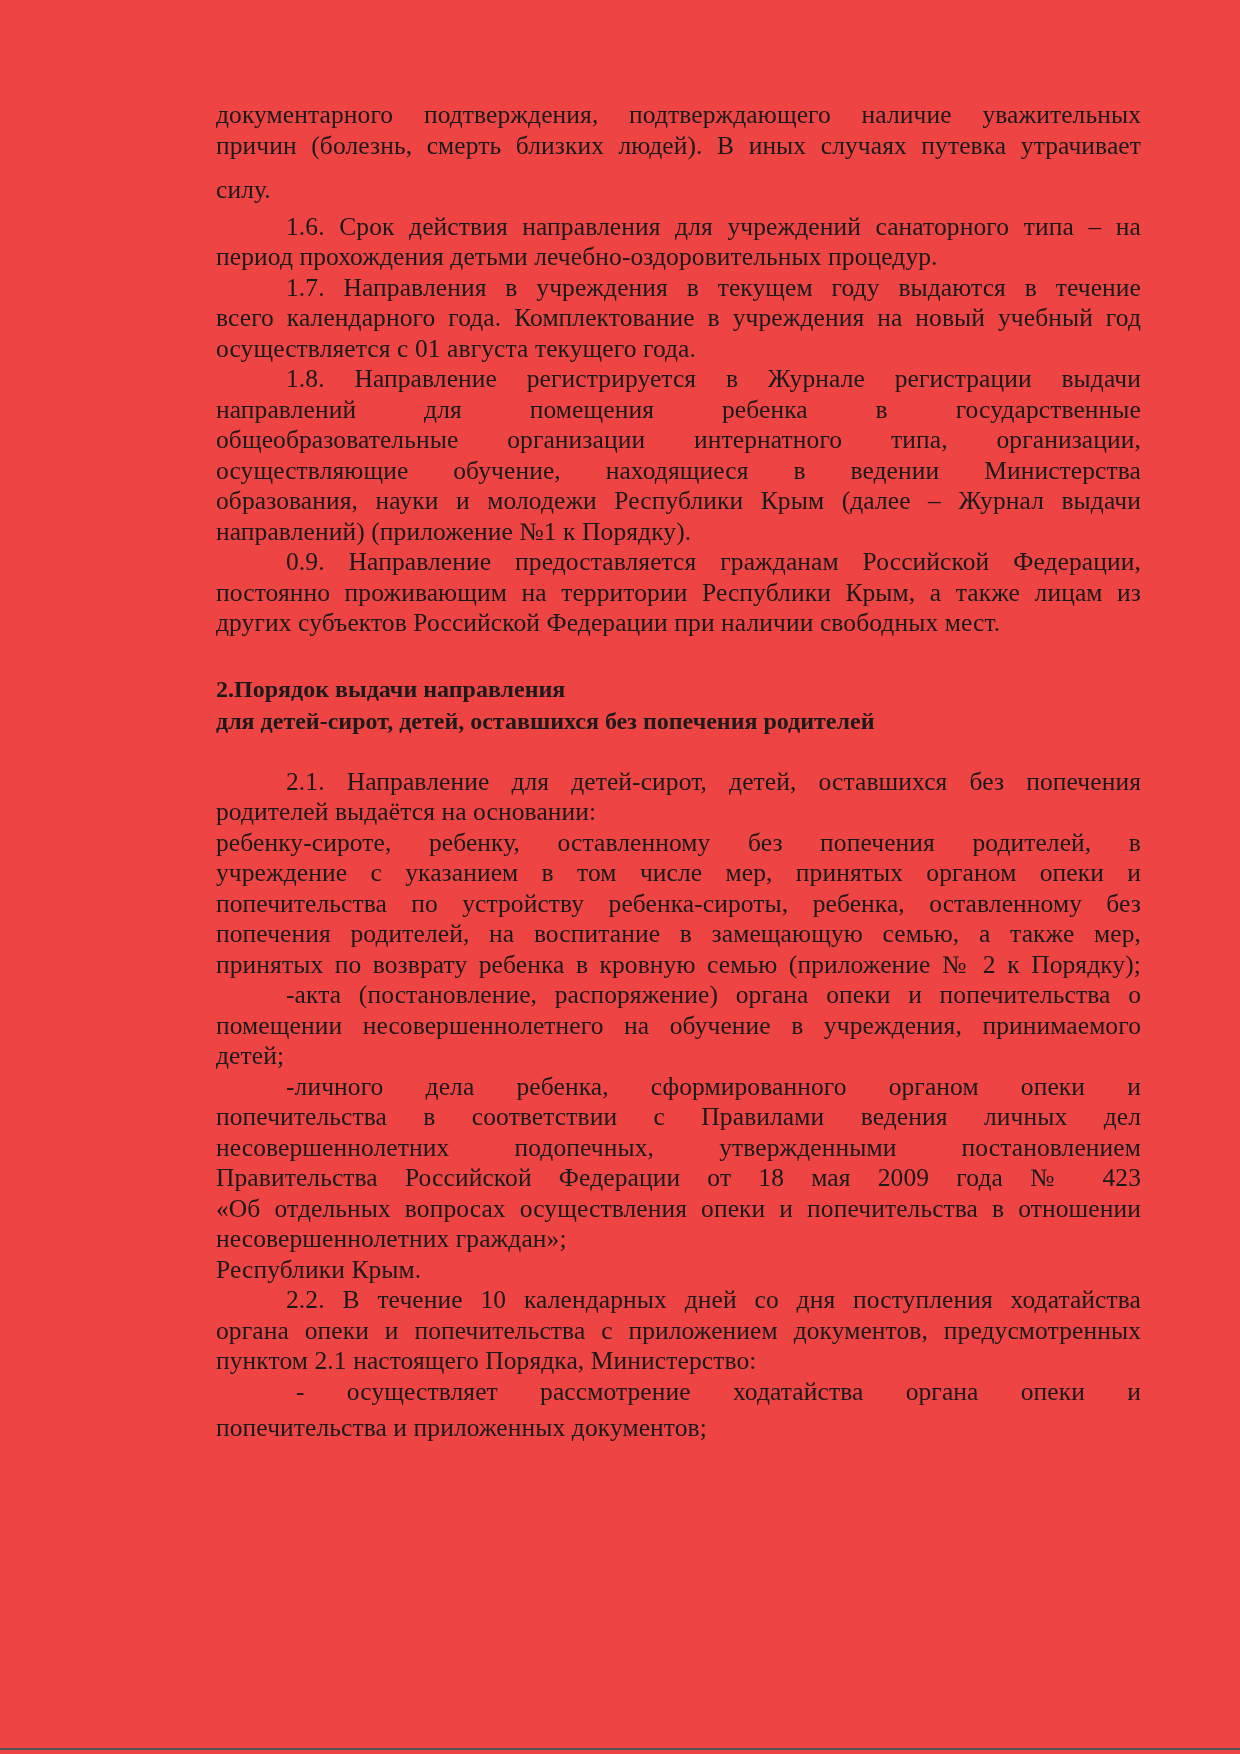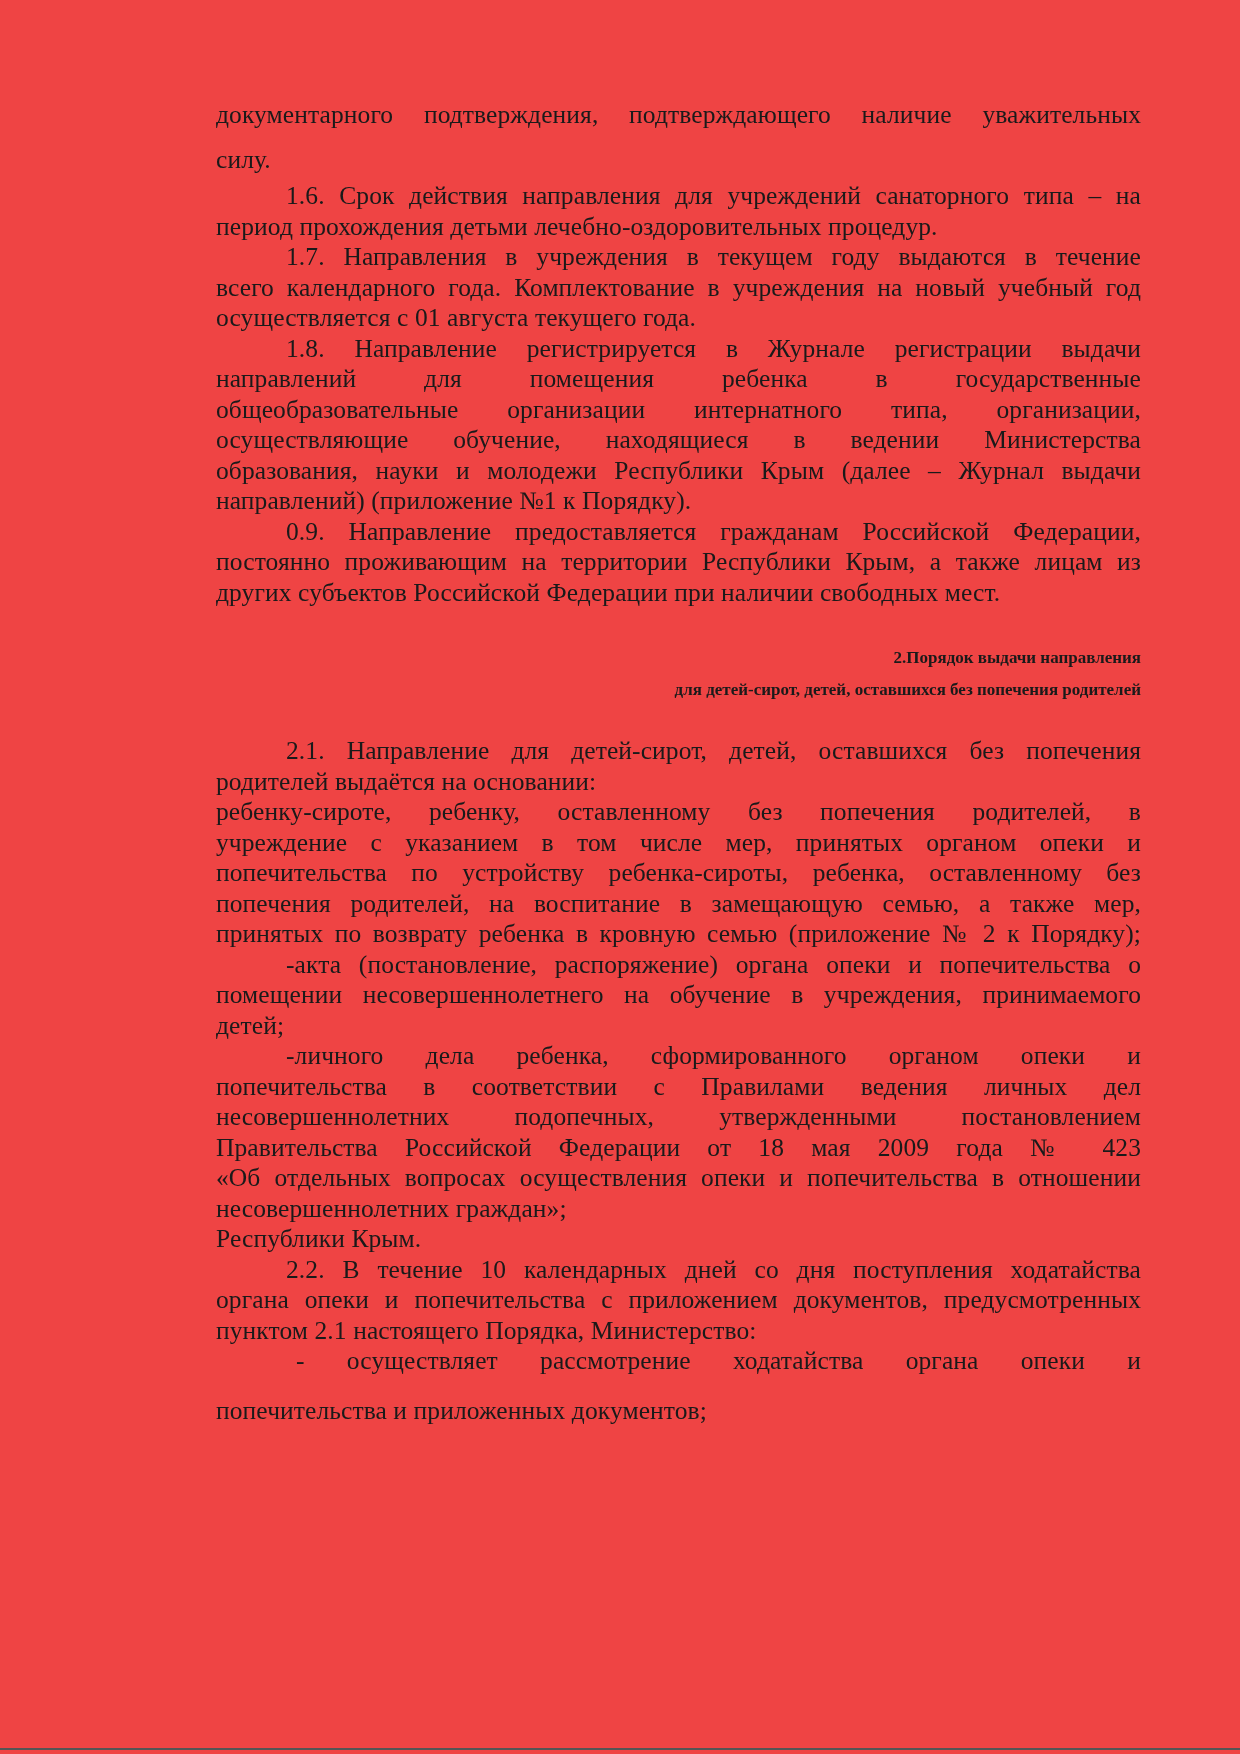--- a/index.html
+++ b/index.html
@@ -13,37 +13,38 @@
   .line {
     font-size: 25.5px; line-height: 30.5px; height: 30.5px;
     white-space: nowrap; text-align: justify; text-align-last: justify;
     letter-spacing: 0.1px;
   }
   .line.last { text-align-last: left; }
   .line.indent { padding-left: 70px; }
   .line.indent2 { padding-left: 80px; }
   .gap-sm { height: 6px; }
   .heading {
-    font-weight: bold; font-size: 17px; line-height: 32px; text-align: right;
+    font-weight: bold; font-size: 24px; line-height: 32px; text-align: left;
     white-space: nowrap;
   }
   .heading-block { margin-top: 34px; margin-bottom: 30px; }
   .bottom-rule {
     position: absolute; left: 0; top: 1748px; width: 1240px; height: 2px;
     background: #555555;
   }
 </style>
 </head>
 <body>
 
 <div class="page">
   <div class="content">
 
     <div>
       <div class="line">документарного подтверждения, подтверждающего наличие уважительных</div>
+      <div class="line">причин (болезнь, смерть близких людей). В иных случаях путевка утрачивает</div>
       <div class="line last" style="margin-top:14px">силу.</div>
     </div>
     <div class="gap-sm"></div>
 
     <div>
       <div class="line indent">1.6. Срок действия направления для учреждений санаторного типа – на</div>
       <div class="line last">период прохождения детьми лечебно-оздоровительных процедур.</div>
     </div>
 
     <div>
@@ -105,18 +106,18 @@
     </div>
 
     <div>
       <div class="line indent">2.2. В течение 10 календарных дней со дня поступления ходатайства</div>
       <div class="line">органа опеки и попечительства с приложением документов, предусмотренных</div>
       <div class="line last">пунктом 2.1 настоящего Порядка, Министерство:</div>
     </div>
 
     <div>
       <div class="line indent2">-  осуществляет рассмотрение ходатайства органа опеки и</div>
-      <div class="line last" style="margin-top:19px">попечительства и приложенных документов;</div>
+      <div class="line last" style="margin-top:6px">попечительства и приложенных документов;</div>
     </div>
 
   </div>
   <div class="bottom-rule"></div>
 </div>
 
 </body></html>

